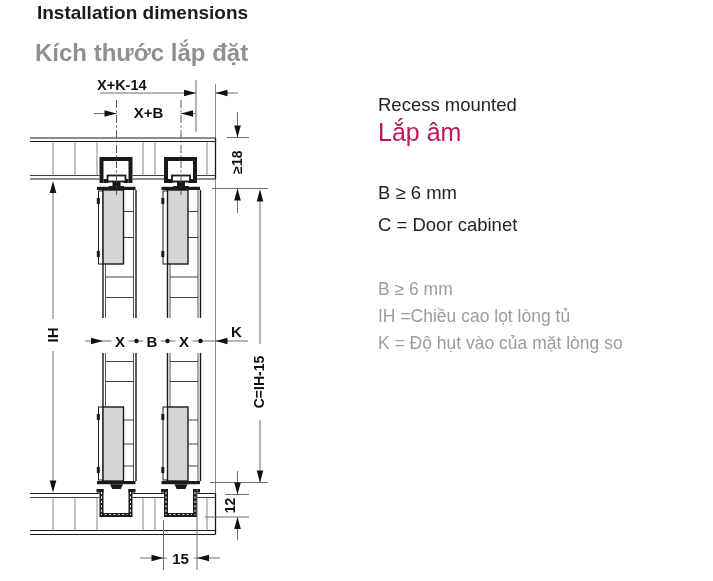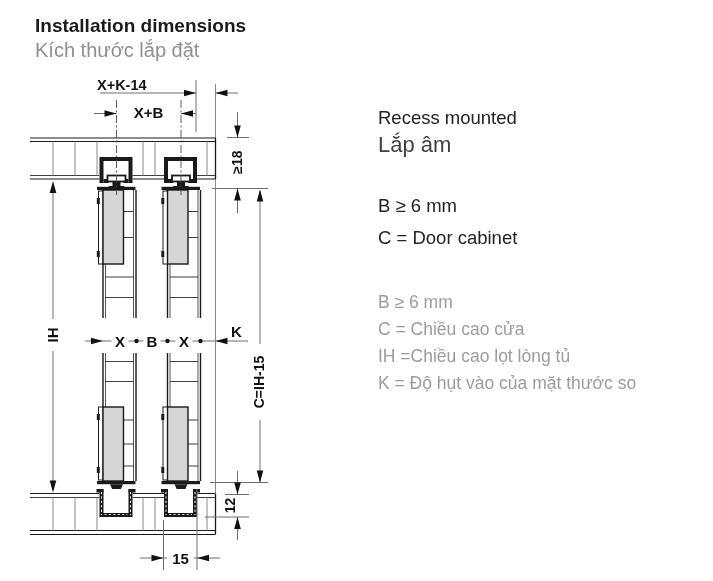--- a/index.html
+++ b/index.html
@@ -1,23 +1,23 @@
 <!DOCTYPE html>
 <html><head>
 <meta charset="utf-8">
 <style>
   html,body{margin:0;padding:0;background:#fff;}
   body{width:713px;height:581px;position:relative;overflow:hidden;
        font-family:"Liberation Sans","DejaVu Sans",sans-serif;}
-  .page-title{position:absolute;left:35px;top:15px;}
+  .page-title{position:absolute;left:35px;top:2px;text-align:right;}
   .page-title .en{font-size:19px;font-weight:bold;color:#1c1c1c;line-height:22px;}
-  .page-title .vi{font-size:20px;font-weight:normal;color:#909092;line-height:22px;margin-top:2px;}
-  .info{position:absolute;left:378px;top:93px;width:330px;margin-top:13px;}
+  .page-title .vi{font-size:24px;font-weight:bold;color:#909092;line-height:22px;margin-top:18px;}
+  .info{position:absolute;left:378px;top:93px;width:330px;}
   .info .mount-en{font-size:18.5px;color:#232323;line-height:24px;}
-  .info .mount-vi{font-size:22px;color:#404040;line-height:24px;margin-top:3px;}
+  .info .mount-vi{font-size:25px;color:#be185d;line-height:24px;margin-top:3px;}
   .info .legend-en{margin-top:33px;}
   .info .legend-en div{font-size:18.5px;color:#232323;line-height:31.5px;}
   .info .legend-vi{margin-top:36px;}
   .info .legend-vi div{font-size:17.5px;color:#9c9c9e;line-height:27px;}
   .info .legend-vi .cont{padding-left:39px;}
   svg{position:absolute;left:0;top:0;}
   svg text{font-family:"Liberation Sans","DejaVu Sans",sans-serif;font-weight:bold;fill:#111;}
 </style>
 </head>
 <body>
@@ -29,23 +29,22 @@
 
 <div class="info">
   <div class="mount-en">Recess mounted</div>
   <div class="mount-vi">Lắp âm</div>
   <div class="legend-en">
     <div>B ≥ 6 mm</div>
     <div>C = Door cabinet</div>
   </div>
   <div class="legend-vi">
     <div>B ≥ 6 mm</div>
-    <div>C = Chiều cao cửa</div>
     <div>IH =Chiều cao lọt lòng tủ</div>
-    <div>K = Độ hụt vào của mặt thước so</div>
+    <div>K = Độ hụt vào của mặt lòng so</div>
   </div>
 </div>
 
 <svg width="713" height="581" viewBox="0 0 713 581">
   <defs>
     <g id="door-assembly">
 
       <rect x="99.5" y="156" width="33" height="27" fill="#fff"></rect>
       <path d="M99.5,183 V157 H132.5 V183 H128.5 V161 H103.5 V183 Z" fill="#1a1a1a"></path>
       <rect x="103.5" y="179" width="5" height="4" fill="#1a1a1a"></rect>

